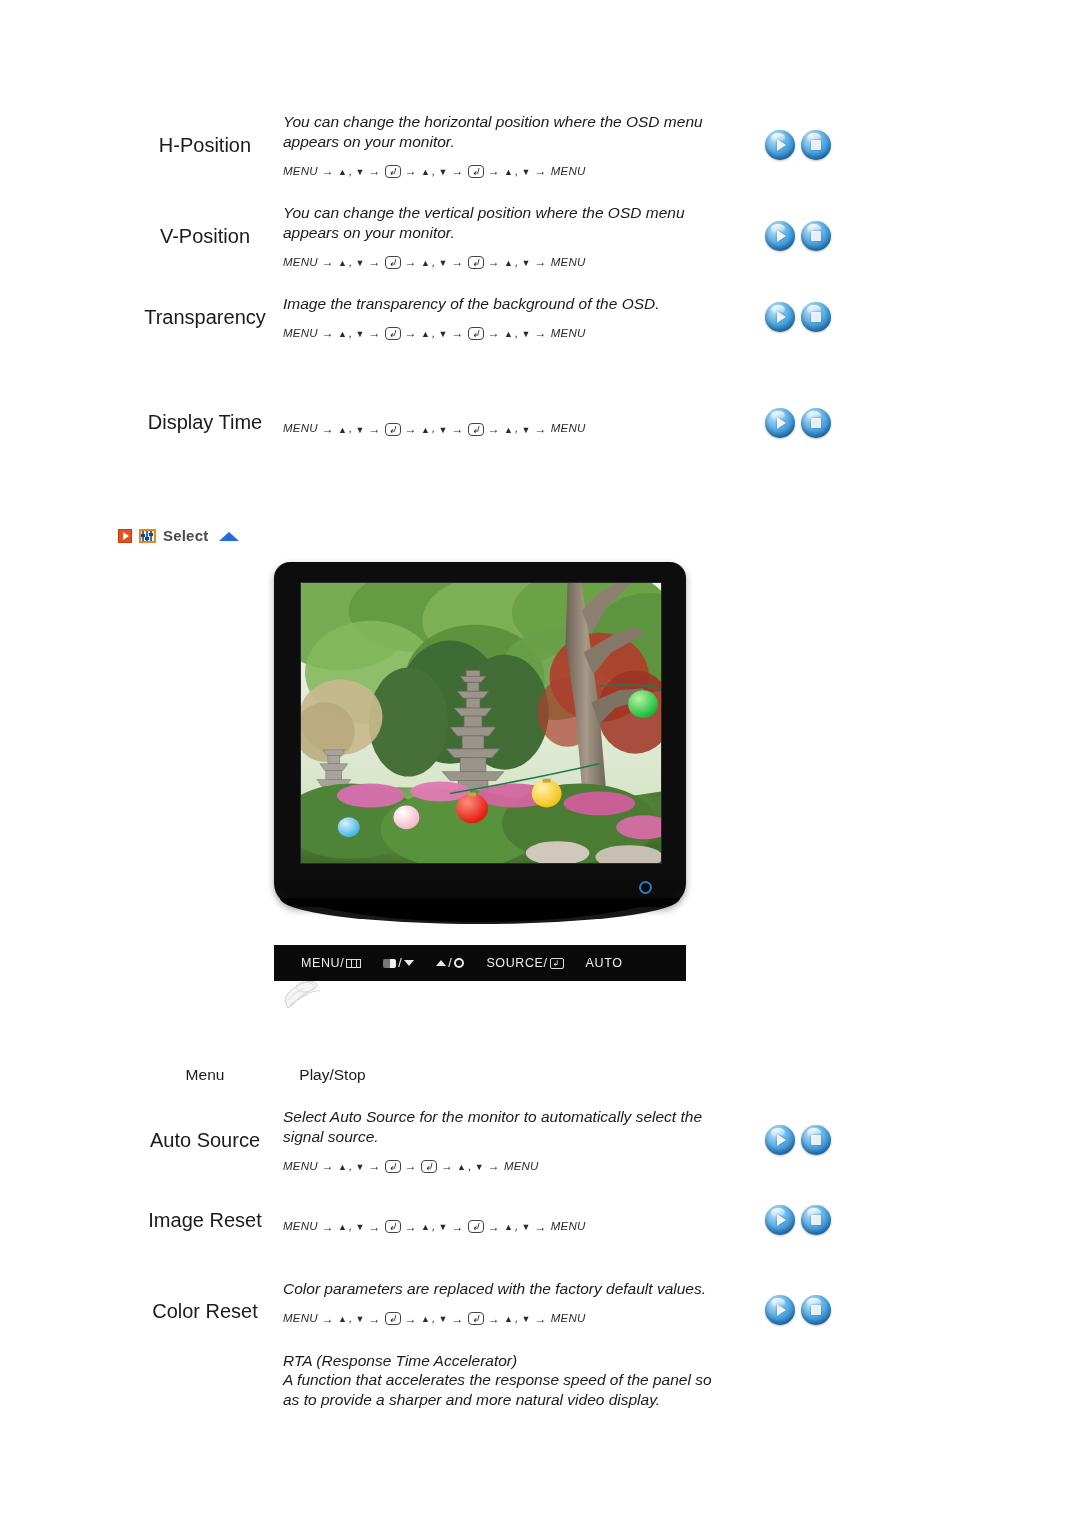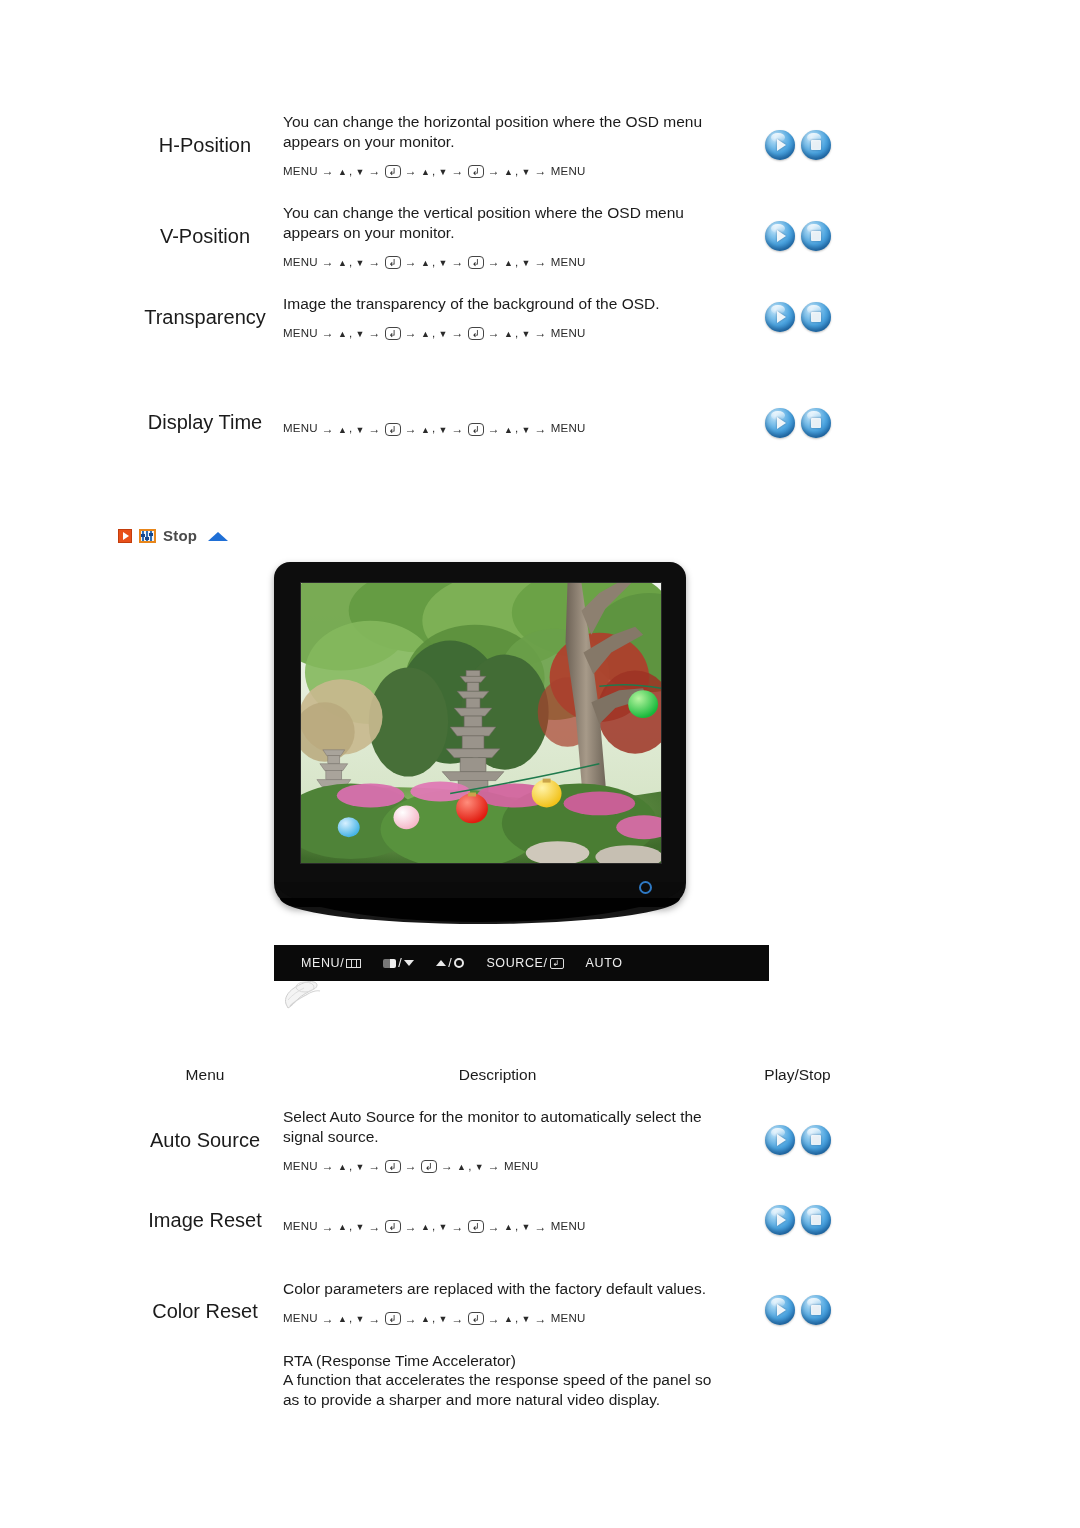--- a/index.html
+++ b/index.html
@@ -37,20 +37,21 @@
     text-align: center;
     font-size: 20px;
     color: #1b1b1b;
     line-height: 1.35;
   }
 
   .col-desc {
     flex: 1 1 auto;
     padding-left: 13px;
     padding-right: 10px;
+    font-style: italic;
   }
 
   .col-play {
     width: 125px;
     flex: 0 0 125px;
     display: flex;
     justify-content: center;
     align-items: center;
     gap: 6px;
   }
@@ -261,21 +262,21 @@
     height: 13px;
     border: 2px solid #2e79c4;
     border-radius: 50%;
     z-index: 6;
   }
 
   .ctrl-bar {
     position: absolute;
     left: 0;
     top: 383px;
-    width: 495px;
+    width: 412px;
     height: 36px;
     background: #0a0a0a;
     display: flex;
     align-items: center;
     color: #efefef;
     font-size: 12.5px;
     letter-spacing: 0.6px;
     padding-left: 27px;
     gap: 22px;
   }
@@ -493,21 +494,21 @@
   <div class="section-head" style="top:527px;">
     <span class="ico-play-sq"></span>
     <span class="ico-setup">
       <i></i>
         <i></i>
         <i></i>
       <b></b>
         <b></b>
         <b></b>
     </span>
-    <span class="setup-label">Stop</span>
+    <span class="setup-label">Select</span>
     <span class="tri-blue"></span>
   </div>
 
   <div class="monitor-wrap">
     <div class="monitor-body">
       <div class="screen">
         <svg viewBox="0 0 362 282" preserveAspectRatio="none">
           <defs>
             <linearGradient id="skyg" x1="0" y1="0" x2="0" y2="1">
               <stop offset="0%" stop-color="#f2f6ee"></stop>
@@ -655,21 +656,20 @@
     <svg class="hand-cursor" viewBox="0 0 52 40">
       <path d="M8,30 C6,24 10,18 16,14 C22,10 30,6 36,8 C40,9 40,13 36,15 C30,18 24,21 20,25 C17,28 14,32 10,34 Z" fill="#f3f3f3" stroke="#c9c9c9" stroke-width="1"></path>
       <path d="M12,32 C16,28 22,24 28,21 C33,18 38,16 42,17" fill="none" stroke="#d0d0d0" stroke-width="1.2"></path>
       <path d="M10,26 C14,21 20,17 26,14" fill="none" stroke="#dcdcdc" stroke-width="1"></path>
       <ellipse cx="27" cy="13" rx="9" ry="5" fill="none" stroke="#d6d6d6" stroke-width="1"></ellipse>
     </svg>
   </div>
 
   <div class="row header-row" style="position:absolute; left:0; top:1060px; height:30px;">
     <div class="col-menu">Menu</div>
-    <div class="col-desc">Description</div>
     <div class="col-play">Play/Stop</div>
   </div>
 
   <div class="row" style="position:absolute; left:0; top:1100px; height:80px;">
     <div class="col-menu">Auto Source</div>
     <div class="col-desc">
       <div class="desc-text">Select Auto Source for the monitor to automatically select the
 signal source.</div>
       <div class="path">
         <span class="t">MENU</span>

